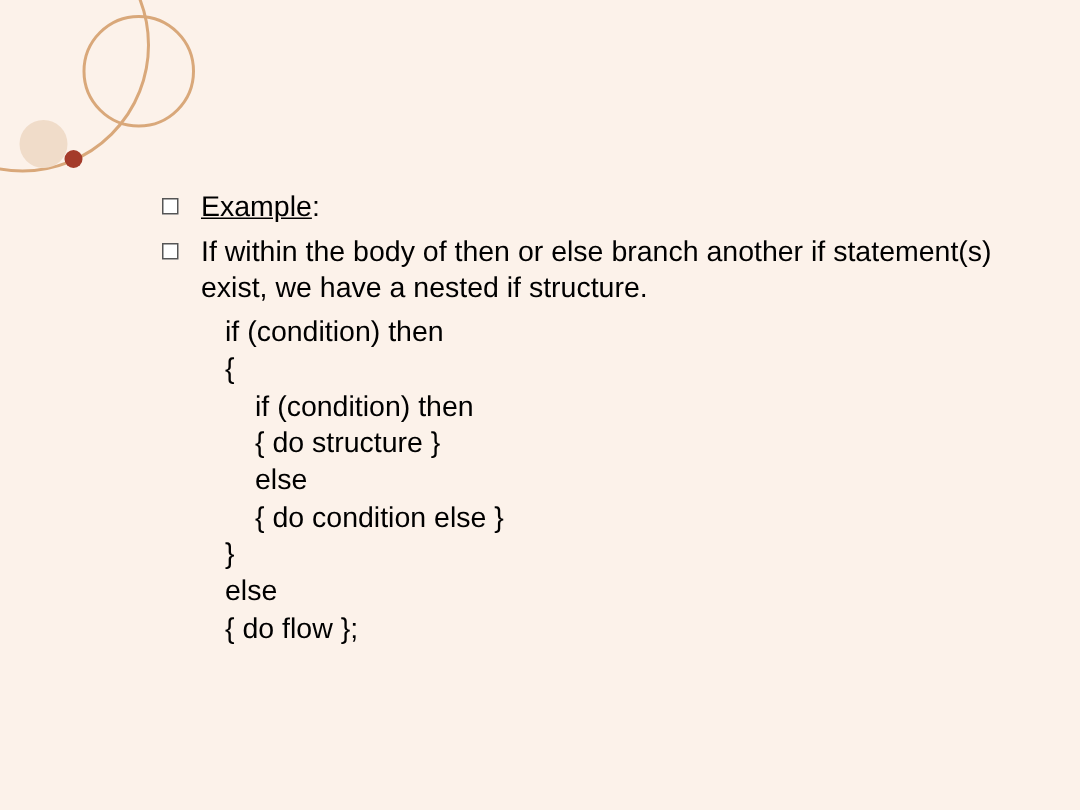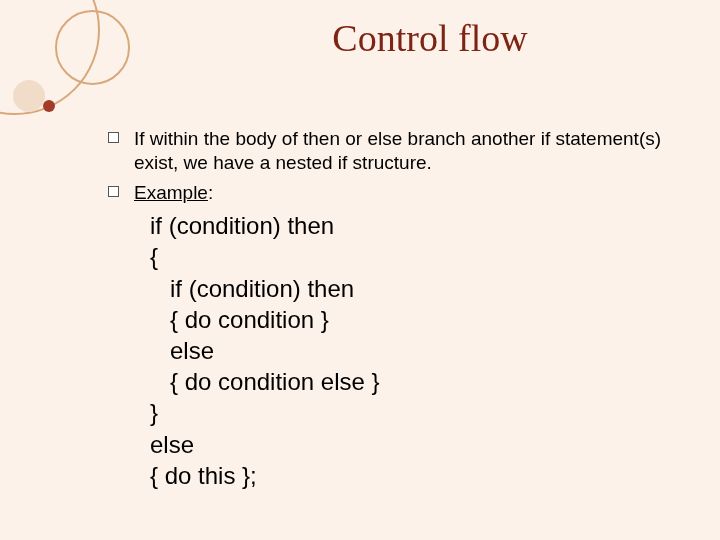--- a/index.html
+++ b/index.html
@@ -77,60 +77,60 @@
     left: 0;
     top: 5px;
     width: 11px;
     height: 11px;
     border: 1px solid #555;
     background: #fff;
     box-sizing: border-box;
   }
   .code-block {
     margin-left: 42px;
-    font-size: 24px;
+    font-size: 19px;
     line-height: 1.3;
   }
   .code-block div { white-space: pre; }
   .ind1 { padding-left: 20px; }
   .u { text-decoration: underline; }
 </style>
 </head>
 <body>
 <div class="slide">
 
   <div class="circ c1"></div>
   <div class="circ c2"></div>
   <div class="circ c3"></div>
   <div class="circ c4"></div>
 
   <div class="title">
-    <span>Control flow</span><br>
+    <br>
   </div>
 
   <div class="body">
+
+    <div class="bullet">
+      <span class="u">Example</span><span>:</span>
+    </div>
 
     <div class="bullet">
       <span>If within the body of </span>
       <span>then</span>
       <span> or </span>
       <span>else</span>
       <span> branch another if statement(s) exist, we have a nested if structure.</span>
     </div>
 
-    <div class="bullet">
-      <span class="u">Example</span><span>:</span>
-    </div>
-
     <div class="code-block">
       <div>if (condition) then</div>
       <div>{</div>
       <div class="ind1">if (condition) then</div>
-      <div class="ind1">{ do condition }</div>
+      <div class="ind1">{ do structure }</div>
       <div class="ind1">else</div>
       <div class="ind1">{ do condition else }</div>
       <div>}</div>
       <div>else</div>
-      <div>{ do this };</div>
+      <div>{ do flow };</div>
     </div>
 
   </div>
 </div>
 
 </body></html>

